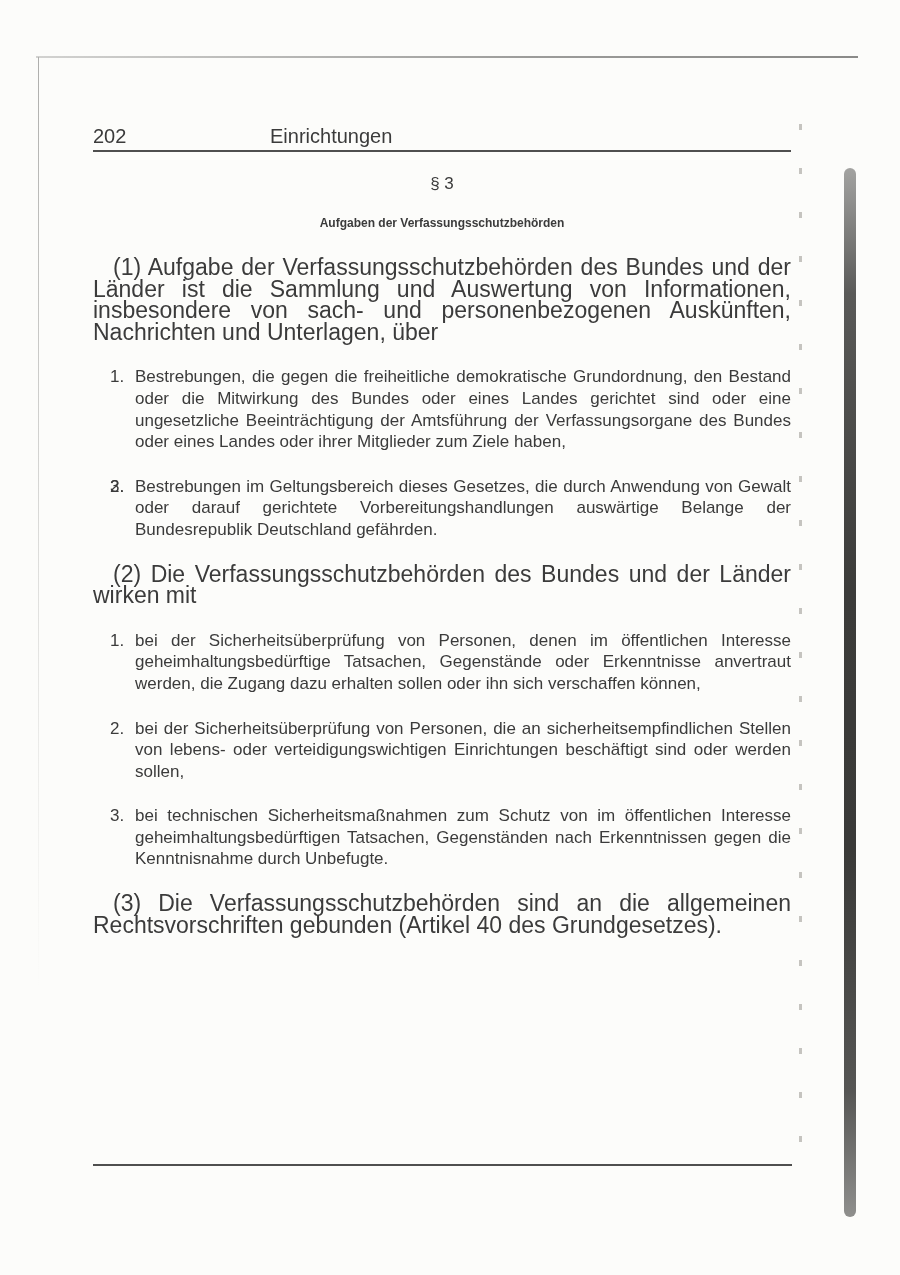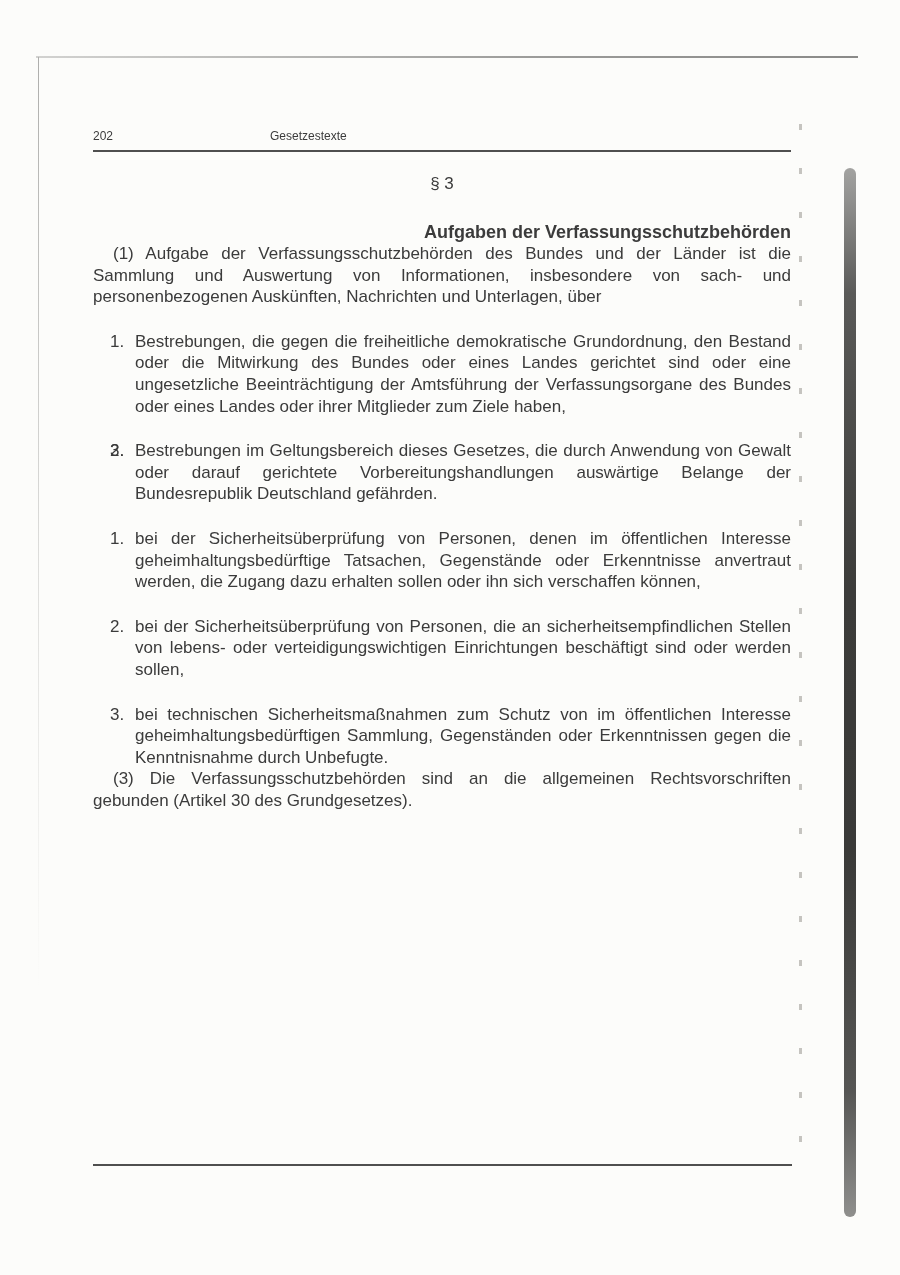--- a/index.html
+++ b/index.html
@@ -18,29 +18,29 @@
             background:linear-gradient(to right,#d2d2d0,#9c9c9a 60%,#8a8a88);}
   .edge-left{position:absolute;left:38px;top:57px;width:1px;height:930px;
              background:linear-gradient(to bottom,#aeaeac,#dededc 55%,rgba(0,0,0,0));}
   .specks{position:absolute;left:799px;top:124px;width:3px;height:1024px;opacity:.75;
           background:repeating-linear-gradient(to bottom,#b3b1ac 0 6px,rgba(0,0,0,0) 6px 44px);}
   .spine{position:absolute;left:844px;top:168px;width:12px;height:1049px;border-radius:6px;
          background:linear-gradient(to bottom,#a3a3a1,#5a5a58 12%,#3c3c3a 40%,#3a3a38 65%,#565654 88%,#8f8f8d);}
 
   
   .content{position:absolute;left:93px;top:126px;width:698px;}
-  .header-row{position:relative;height:21px;font-size:12px;line-height:21px;}
+  .header-row{position:relative;height:21px;font-size:20px;line-height:21px;}
   .page-num{position:absolute;left:0;top:0;}
   .running-head{position:absolute;left:177px;top:0;}
   .rule{height:2px;background:var(--rule);margin-top:3px;}
 
   .section-symbol{text-align:center;margin-top:21px;font-size:17px;line-height:21px;}
-  .doc-title{text-align:right;margin-top:28px;font-size:18px;line-height:21px;font-weight:700;}
+  .doc-title{text-align:center;margin-top:19px;font-size:12px;line-height:21px;font-weight:700;}
 
-  p.body{font-size:17px;line-height:21.6px;text-align:justify;hyphens:auto;}
+  p.body{font-size:23px;line-height:21.6px;text-align:justify;margin-top:23px;hyphens:auto;}
   p.first{text-indent:20px;}
 
   .li{position:relative;padding-left:42px;margin-top:23px;font-size:17px;line-height:21.6px;
       text-align:justify;hyphens:auto;}
   .li .num{position:absolute;left:17px;top:0;}
 
   .footer-rule{position:absolute;left:93px;top:1164px;width:699px;height:2px;background:var(--rule);}
 </style>
 </head>
 <body>
@@ -49,55 +49,56 @@
 
   <div class="edge-top"></div>
   <div class="edge-left"></div>
   <div class="specks"></div>
   <div class="spine"></div>
 
   <div class="content">
 
     <div class="header-row">
       <span class="page-num">202</span>
-      <span class="running-head">Gesetzestexte</span>
+      <span class="running-head">Einrichtungen</span>
     </div>
     <div class="rule"></div>
 
     <div class="section-symbol">§ 3</div>
     <div class="doc-title">Aufgaben der Verfassungsschutzbehörden</div>
 
     <p class="body first">(1) Aufgabe der Verfassungsschutzbehörden des Bundes und der Länder ist die Sammlung und Auswertung von Informationen, insbesondere von sach- und personenbezogenen Auskünften, Nachrichten und Unterlagen, über</p>
 
     <div class="li">
       <span class="num">1.</span>
       <span>Bestrebungen, die gegen die freiheitliche demokratische Grundordnung, den Bestand oder die Mitwirkung des Bundes oder eines Landes gerichtet sind oder eine ungesetzliche Beeinträchtigung der Amtsführung der Verfassungsorgane des Bundes oder eines Landes oder ihrer Mitglieder zum Ziele haben,</span>
     </div>
     <div class="li">
       <span class="num">2.</span>
     </div>
     <div class="li">
       <span class="num">3.</span>
       <span>Bestrebungen im Geltungsbereich dieses Gesetzes, die durch Anwendung von Gewalt oder darauf gerichtete Vorbereitungshandlungen auswärtige Belange der Bundesrepublik Deutschland gefährden.</span>
     </div>
 
+    <p class="body first">(2) Die Verfassungsschutzbehörden des Bundes und der Länder wirken mit</p>
 
     <div class="li">
       <span class="num">1.</span>
       <span>bei der Sicherheitsüberprüfung von Personen, denen im öffentlichen Interesse geheimhaltungsbedürftige Tatsachen, Gegenstände oder Erkenntnisse anvertraut werden, die Zugang dazu erhalten sollen oder ihn sich verschaffen können,</span>
     </div>
     <div class="li">
       <span class="num">2.</span>
       <span>bei der Sicherheitsüberprüfung von Personen, die an sicherheitsempfindlichen Stellen von lebens- oder verteidigungswichtigen Einrichtungen beschäftigt sind oder werden sollen,</span>
     </div>
     <div class="li">
       <span class="num">3.</span>
-      <span>bei technischen Sicherheitsmaßnahmen zum Schutz von im öffentlichen Interesse geheimhaltungsbedürftigen Sammlung, Gegenständen oder Erkenntnissen gegen die Kenntnisnahme durch Unbefugte.</span>
+      <span>bei technischen Sicherheitsmaßnahmen zum Schutz von im öffentlichen Interesse geheimhaltungsbedürftigen Tatsachen, Gegenständen nach Erkenntnissen gegen die Kenntnisnahme durch Unbefugte.</span>
     </div>
 
 
-    <p class="body first">(3) Die Verfassungsschutzbehörden sind an die allgemeinen Rechtsvorschriften gebunden (Artikel 30 des Grundgesetzes).</p>
+    <p class="body first">(3) Die Verfassungsschutzbehörden sind an die allgemeinen Rechtsvorschriften gebunden (Artikel 40 des Grundgesetzes).</p>
 
   </div>
 
   <div class="footer-rule"></div>
 
 </div>
 
 </body></html>

